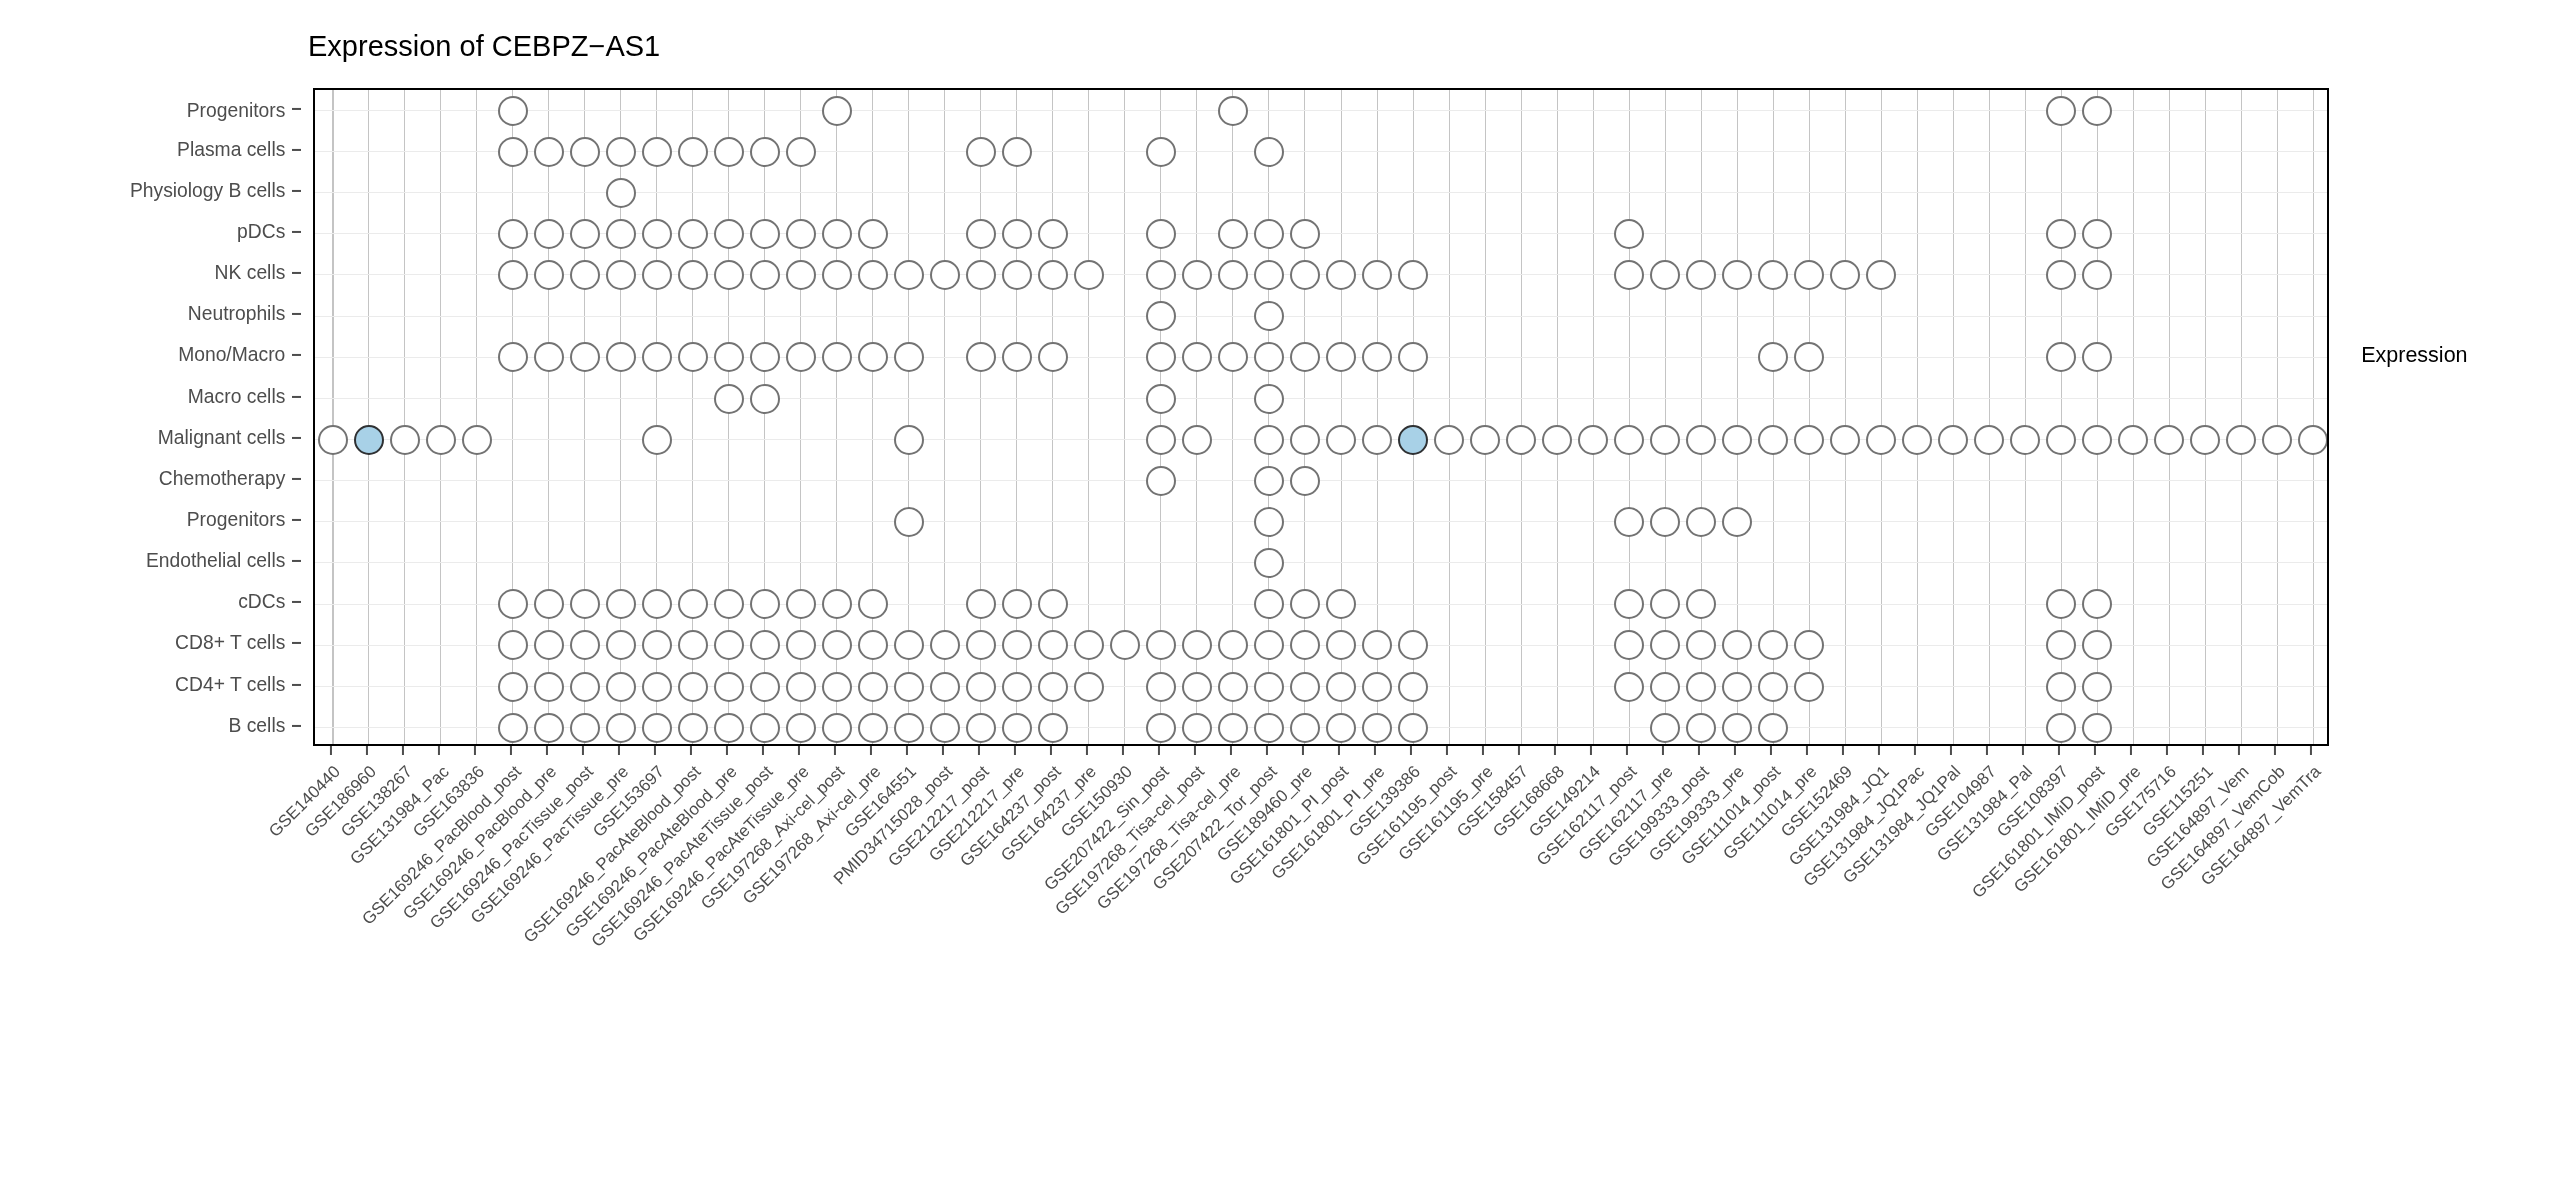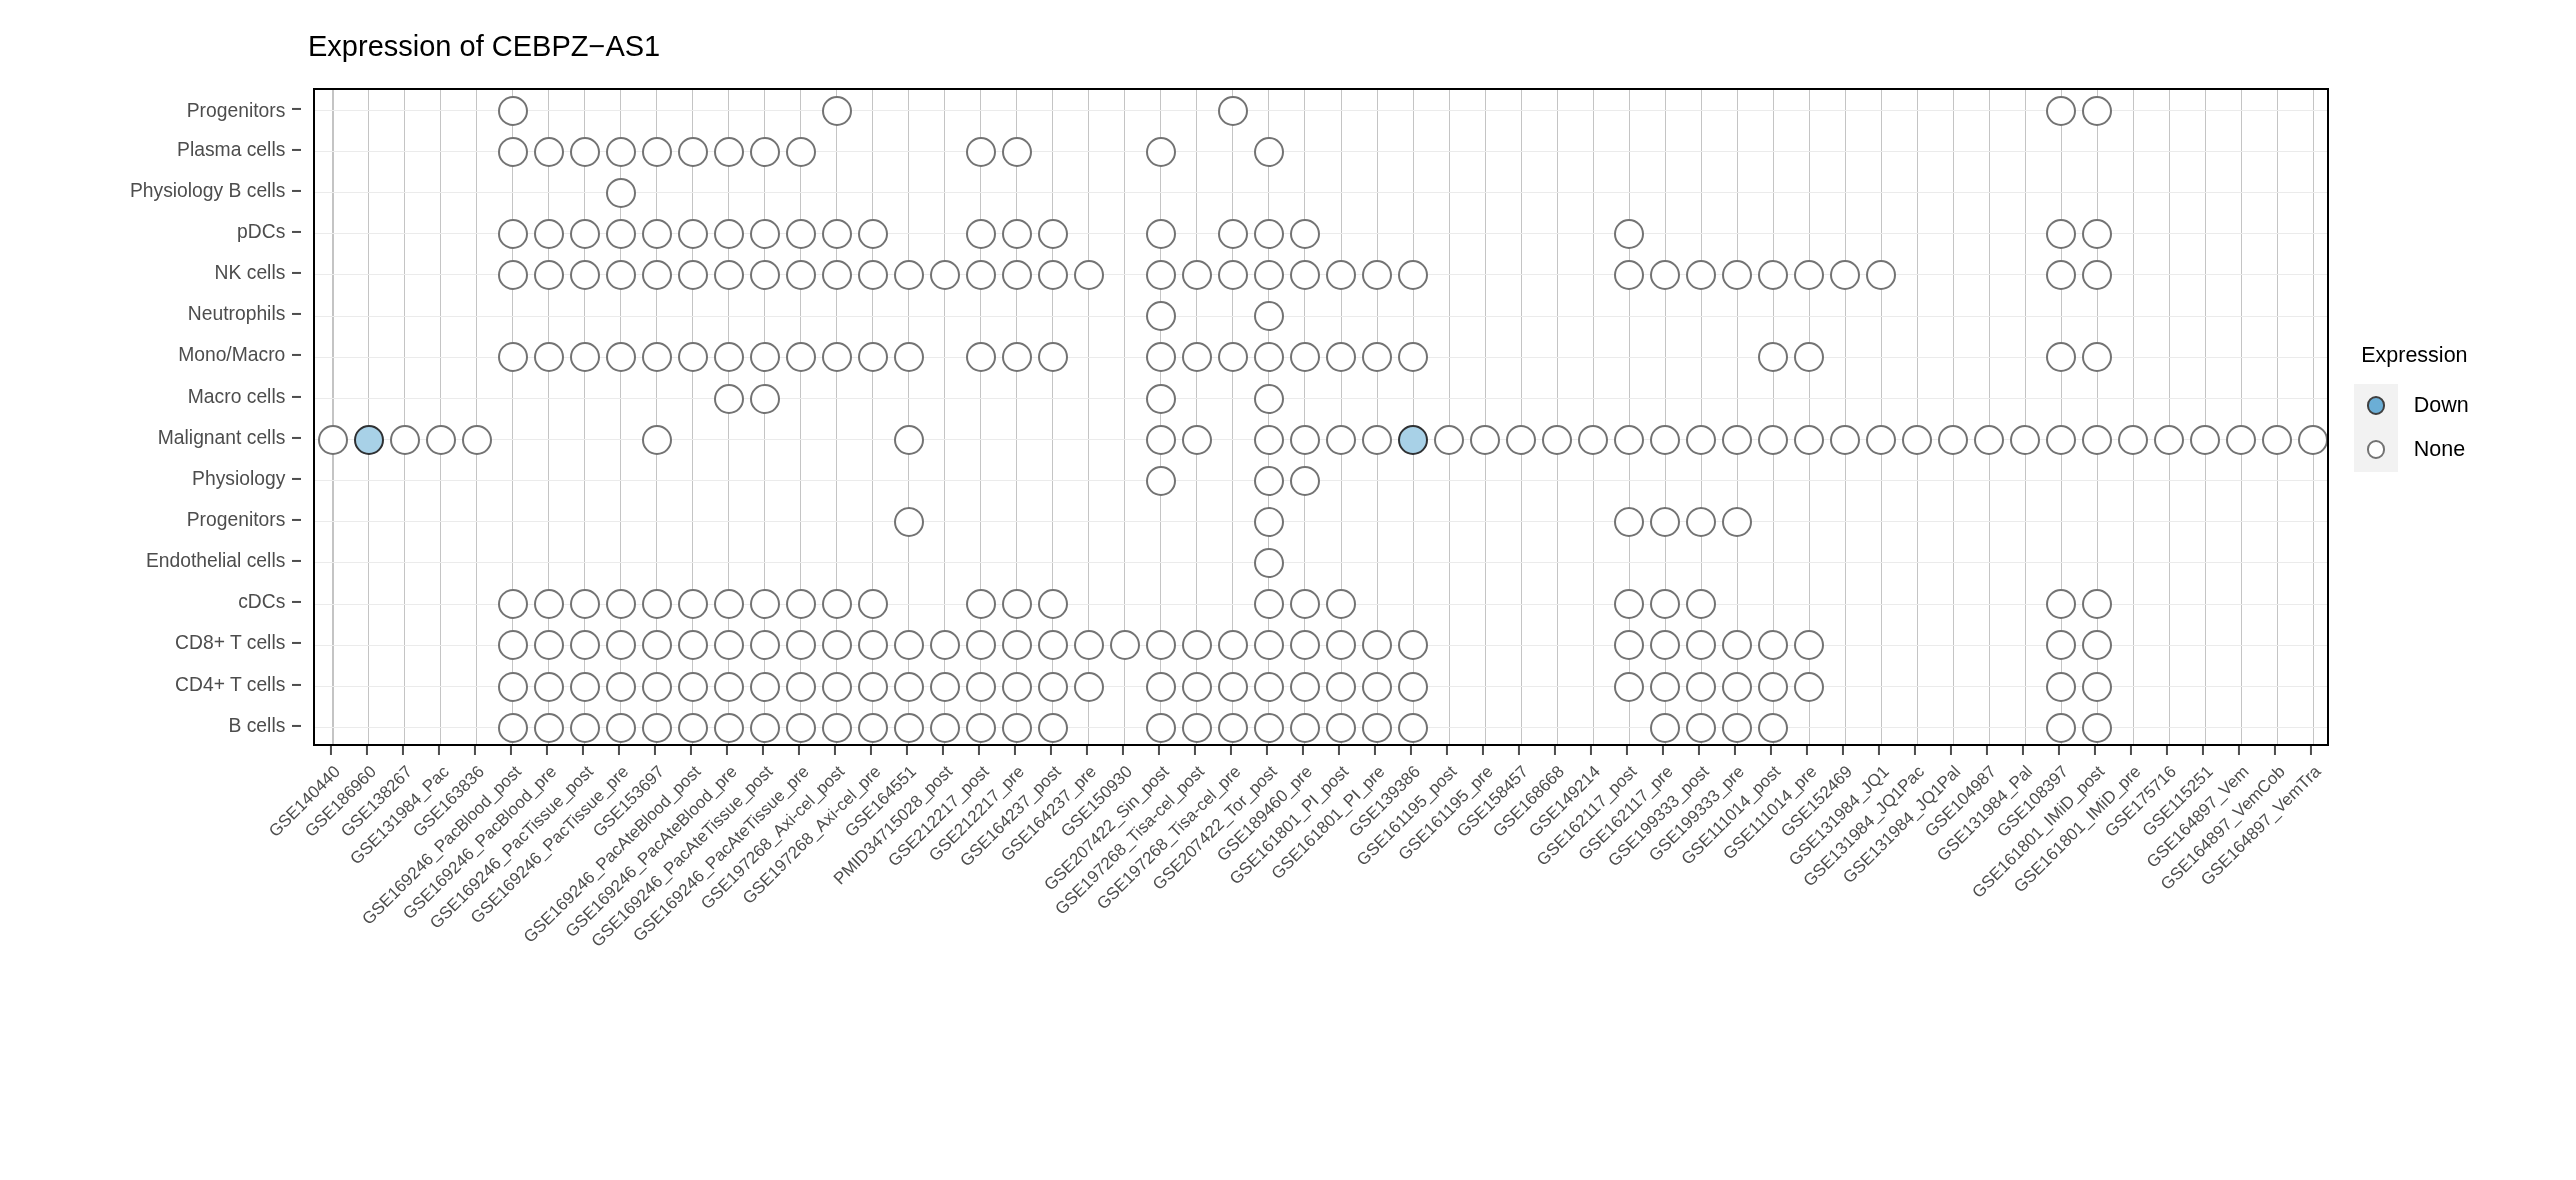--- a/index.html
+++ b/index.html
@@ -230,21 +230,21 @@
       <div class="y-tick-label" style="top: 185px;">NK cells</div>
       <div class="y-tick-mark" style="top: 185px;"></div>
       <div class="y-tick-label" style="top: 226px;">Neutrophils</div>
       <div class="y-tick-mark" style="top: 226px;"></div>
       <div class="y-tick-label" style="top: 267px;">Mono/Macro</div>
       <div class="y-tick-mark" style="top: 267px;"></div>
       <div class="y-tick-label" style="top: 309px;">Macro cells</div>
       <div class="y-tick-mark" style="top: 309px;"></div>
       <div class="y-tick-label" style="top: 350px;">Malignant cells</div>
       <div class="y-tick-mark" style="top: 350px;"></div>
-      <div class="y-tick-label" style="top: 391px;">Physiology</div>
+      <div class="y-tick-label" style="top: 391px;">Chemotherapy</div>
       <div class="y-tick-mark" style="top: 391px;"></div>
       <div class="y-tick-label" style="top: 432px;">Progenitors</div>
       <div class="y-tick-mark" style="top: 432px;"></div>
       <div class="y-tick-label" style="top: 473px;">Endothelial cells</div>
       <div class="y-tick-mark" style="top: 473px;"></div>
       <div class="y-tick-label" style="top: 514px;">cDCs</div>
       <div class="y-tick-mark" style="top: 514px;"></div>
       <div class="y-tick-label" style="top: 555px;">CD8+ T cells</div>
       <div class="y-tick-mark" style="top: 555px;"></div>
       <div class="y-tick-label" style="top: 597px;">CD4+ T cells</div>
@@ -830,31 +830,17 @@
         <div class="x-tick-inner">GSE164897_VemCob</div>
       </div>
       <div class="x-tick-mark" style="left: 1998px;"></div>
       <div class="x-tick-wrap" style="left: 1998px;">
         <div class="x-tick-inner">GSE164897_VemTra</div>
       </div>
     </div>
 
   <div id="legend">
     <div id="legend-title">Expression</div>
-    <div id="legend-items">
-        <div class="legend-row">
-          <div class="legend-key">
-            <div class="legend-dot down"></div>
-          </div>
-          <div class="legend-label">Down</div>
-        </div>
-        <div class="legend-row">
-          <div class="legend-key">
-            <div class="legend-dot none"></div>
-          </div>
-          <div class="legend-label">None</div>
-        </div>
-      </div>
   </div>
 
 
 </div>
 
 
 </body></html>

